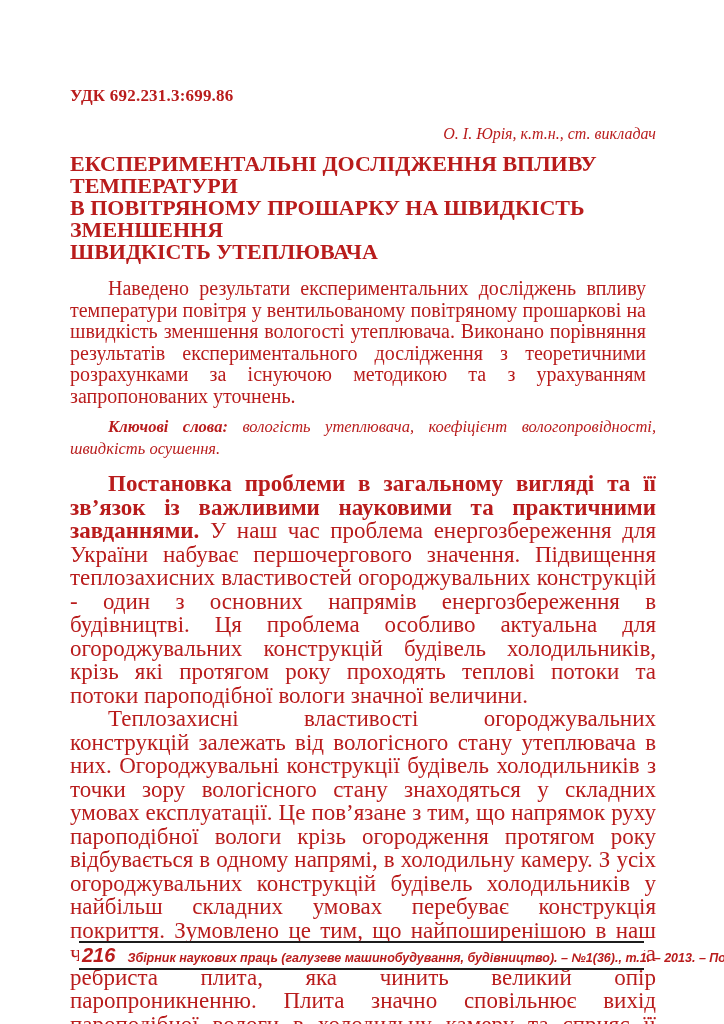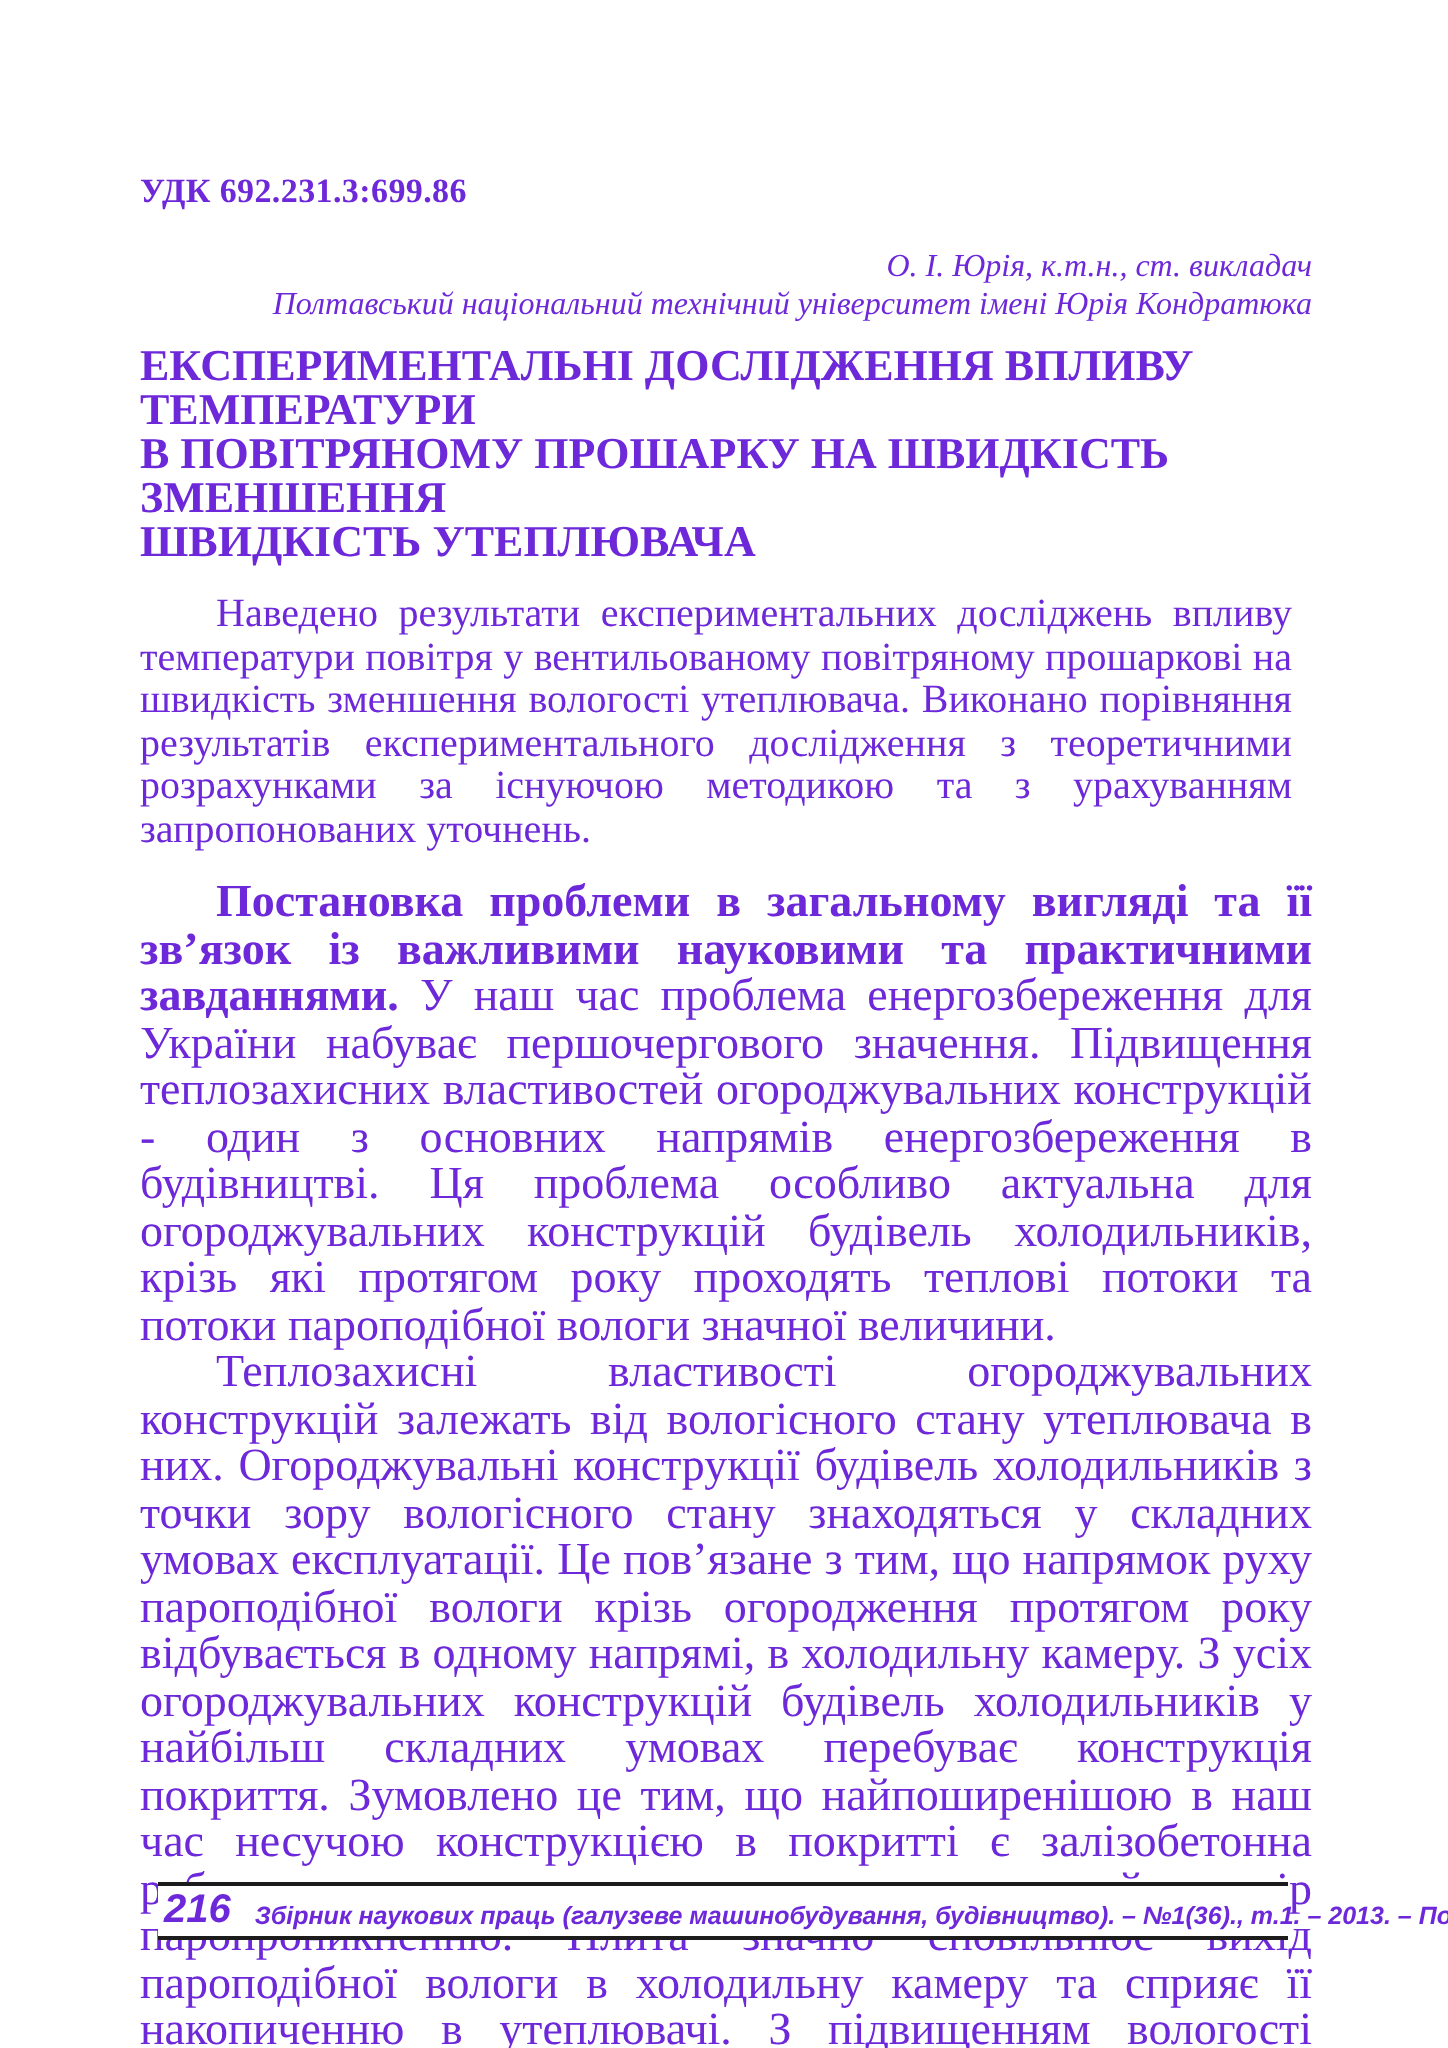--- a/index.html
+++ b/index.html
@@ -3,21 +3,21 @@
 <meta charset="utf-8">
 <style>
   html, body { margin: 0; padding: 0; background: #ffffff; }
   .page {
     position: relative;
     width: 724px;
     height: 1024px;
     background: #ffffff;
     overflow: hidden;
     font-family: "Liberation Serif", serif;
-    color: #6d28d9;
+    color: #b91c1c;
   }
   .content {
     position: absolute;
     left: 70px;
     top: 86px;
     width: 586px;
   }
   .udc {
     font-size: 17px;
     font-weight: bold;
@@ -98,27 +98,28 @@
 </head>
 <body>
 
 <div class="page">
   <div class="content">
 
     <div class="udc">УДК 692.231.3:699.86</div>
 
     <div class="byline">
       <div>О. І. Юрія, к.т.н., ст. викладач</div>
-      <div>Полтавський національний технічний університет імені Юрія Кондратюка</div>
     </div>
 
     <h1 class="title"><span>ЕКСПЕРИМЕНТАЛЬНІ ДОСЛІДЖЕННЯ ВПЛИВУ ТЕМПЕРАТУРИ</span><br><span>В ПОВІТРЯНОМУ ПРОШАРКУ НА ШВИДКІСТЬ ЗМЕНШЕННЯ</span><br><span>ШВИДКІСТЬ УТЕПЛЮВАЧА</span></h1>
 
     <p class="abstract">Наведено результати експериментальних досліджень впливу температури повітря у вентильованому повітряному прошаркові на швидкість зменшення вологості утеплювача. Виконано порівняння результатів експериментального дослідження з теоретичними розрахунками за існуючою методикою та з урахуванням запропонованих уточнень.</p>
 
+    <p class="keywords"><span class="kw-label">Ключові слова:</span>
+      <span>вологість утеплювача, коефіцієнт вологопровідності, швидкість осушення.</span></p>
 
     <div class="bodytext">
       <p class="first"><b>Постановка проблеми в загальному вигляді та її зв’язок із важливими науковими та практичними завданнями.</b>
         <span>У наш час проблема енергозбереження для України набуває першочергового значення. Підвищення теплозахисних властивостей огороджувальних конструкцій - один з основних напрямів енергозбереження в будівництві. Ця проблема особливо актуальна для огороджувальних конструкцій будівель холодильників, крізь які протягом року проходять теплові потоки та потоки пароподібної вологи значної величини.</span></p>
       <p>Теплозахисні властивості огороджувальних конструкцій залежать від вологісного стану утеплювача в них. Огороджувальні конструкції будівель холодильників з точки зору вологісного стану знаходяться у складних умовах експлуатації. Це пов’язане з тим, що напрямок руху пароподібної вологи крізь огородження протягом року відбувається в одному напрямі, в холодильну камеру. З усіх огороджувальних конструкцій будівель холодильників у найбільш складних умовах перебуває конструкція покриття. Зумовлено це тим, що найпоширенішою в наш час несучою конструкцією в покритті є залізобетонна ребриста плита, яка чинить великий опір паропроникненню. Плита значно сповільнює вихід пароподібної вологи в холодильну камеру та сприяє її накопиченню в утеплювачі. З підвищенням вологості зменшуються теплозахисні властивості огородження, що у свою чергу призводить до додаткового навантаження на холодильне обладнання. При цьому зменшується відносна вологість повітря в холодильній камері, що спричиняє усушку продукції, яка зберігається, погіршенню її якості, зниженню сортності та втратам продукції. Тому поліпшення вологісного стану конструкції покриття є доволі актуальною проблемою. Розв’язати її можна при застосуванні в конструкції покриття вентильованих повітряних прошарків,</p>
     </div>
 
   </div>
 
   <div class="footer">

